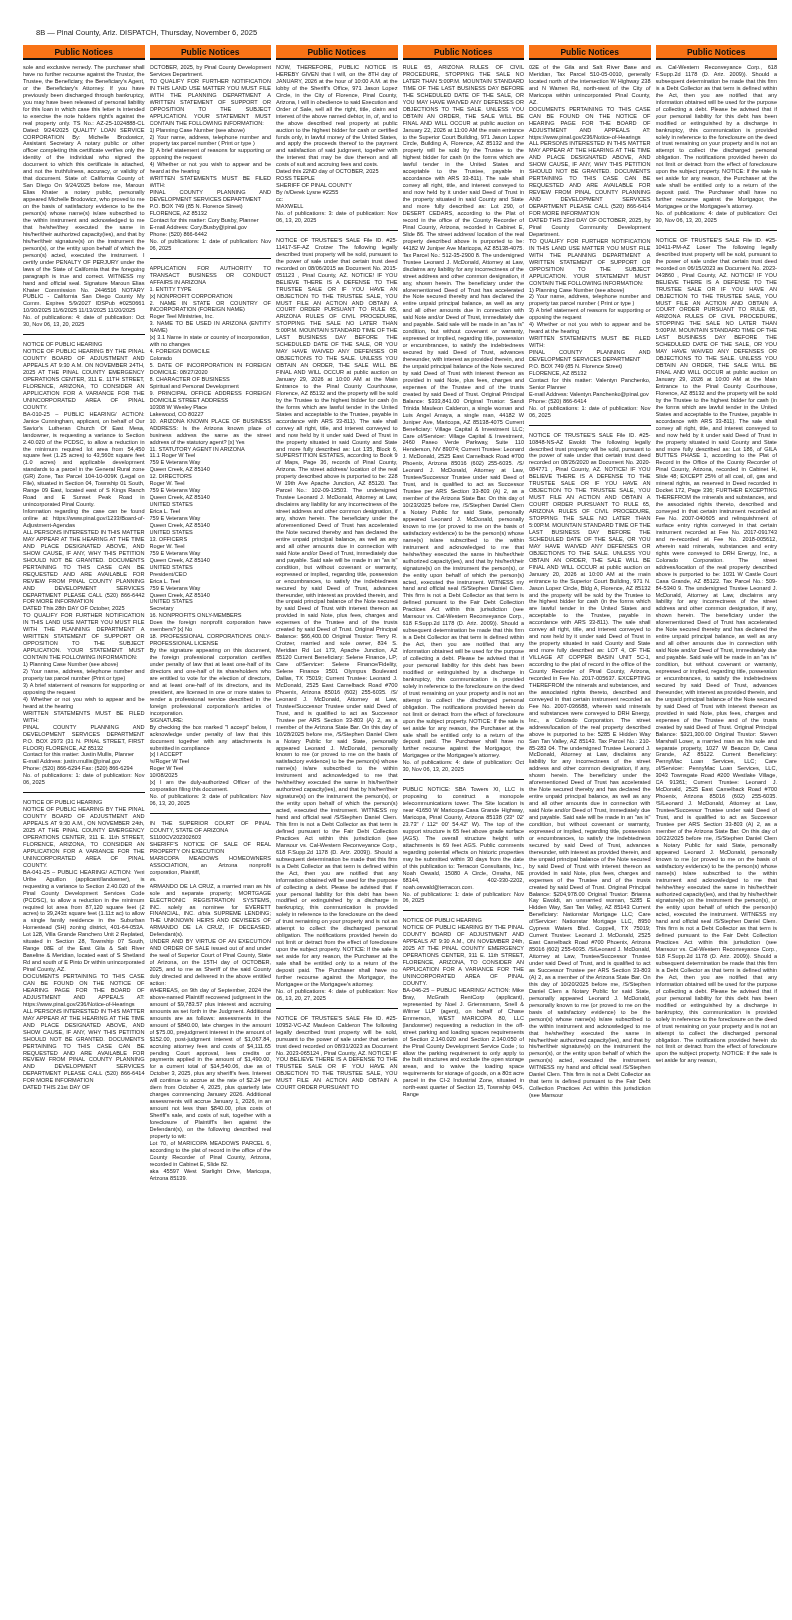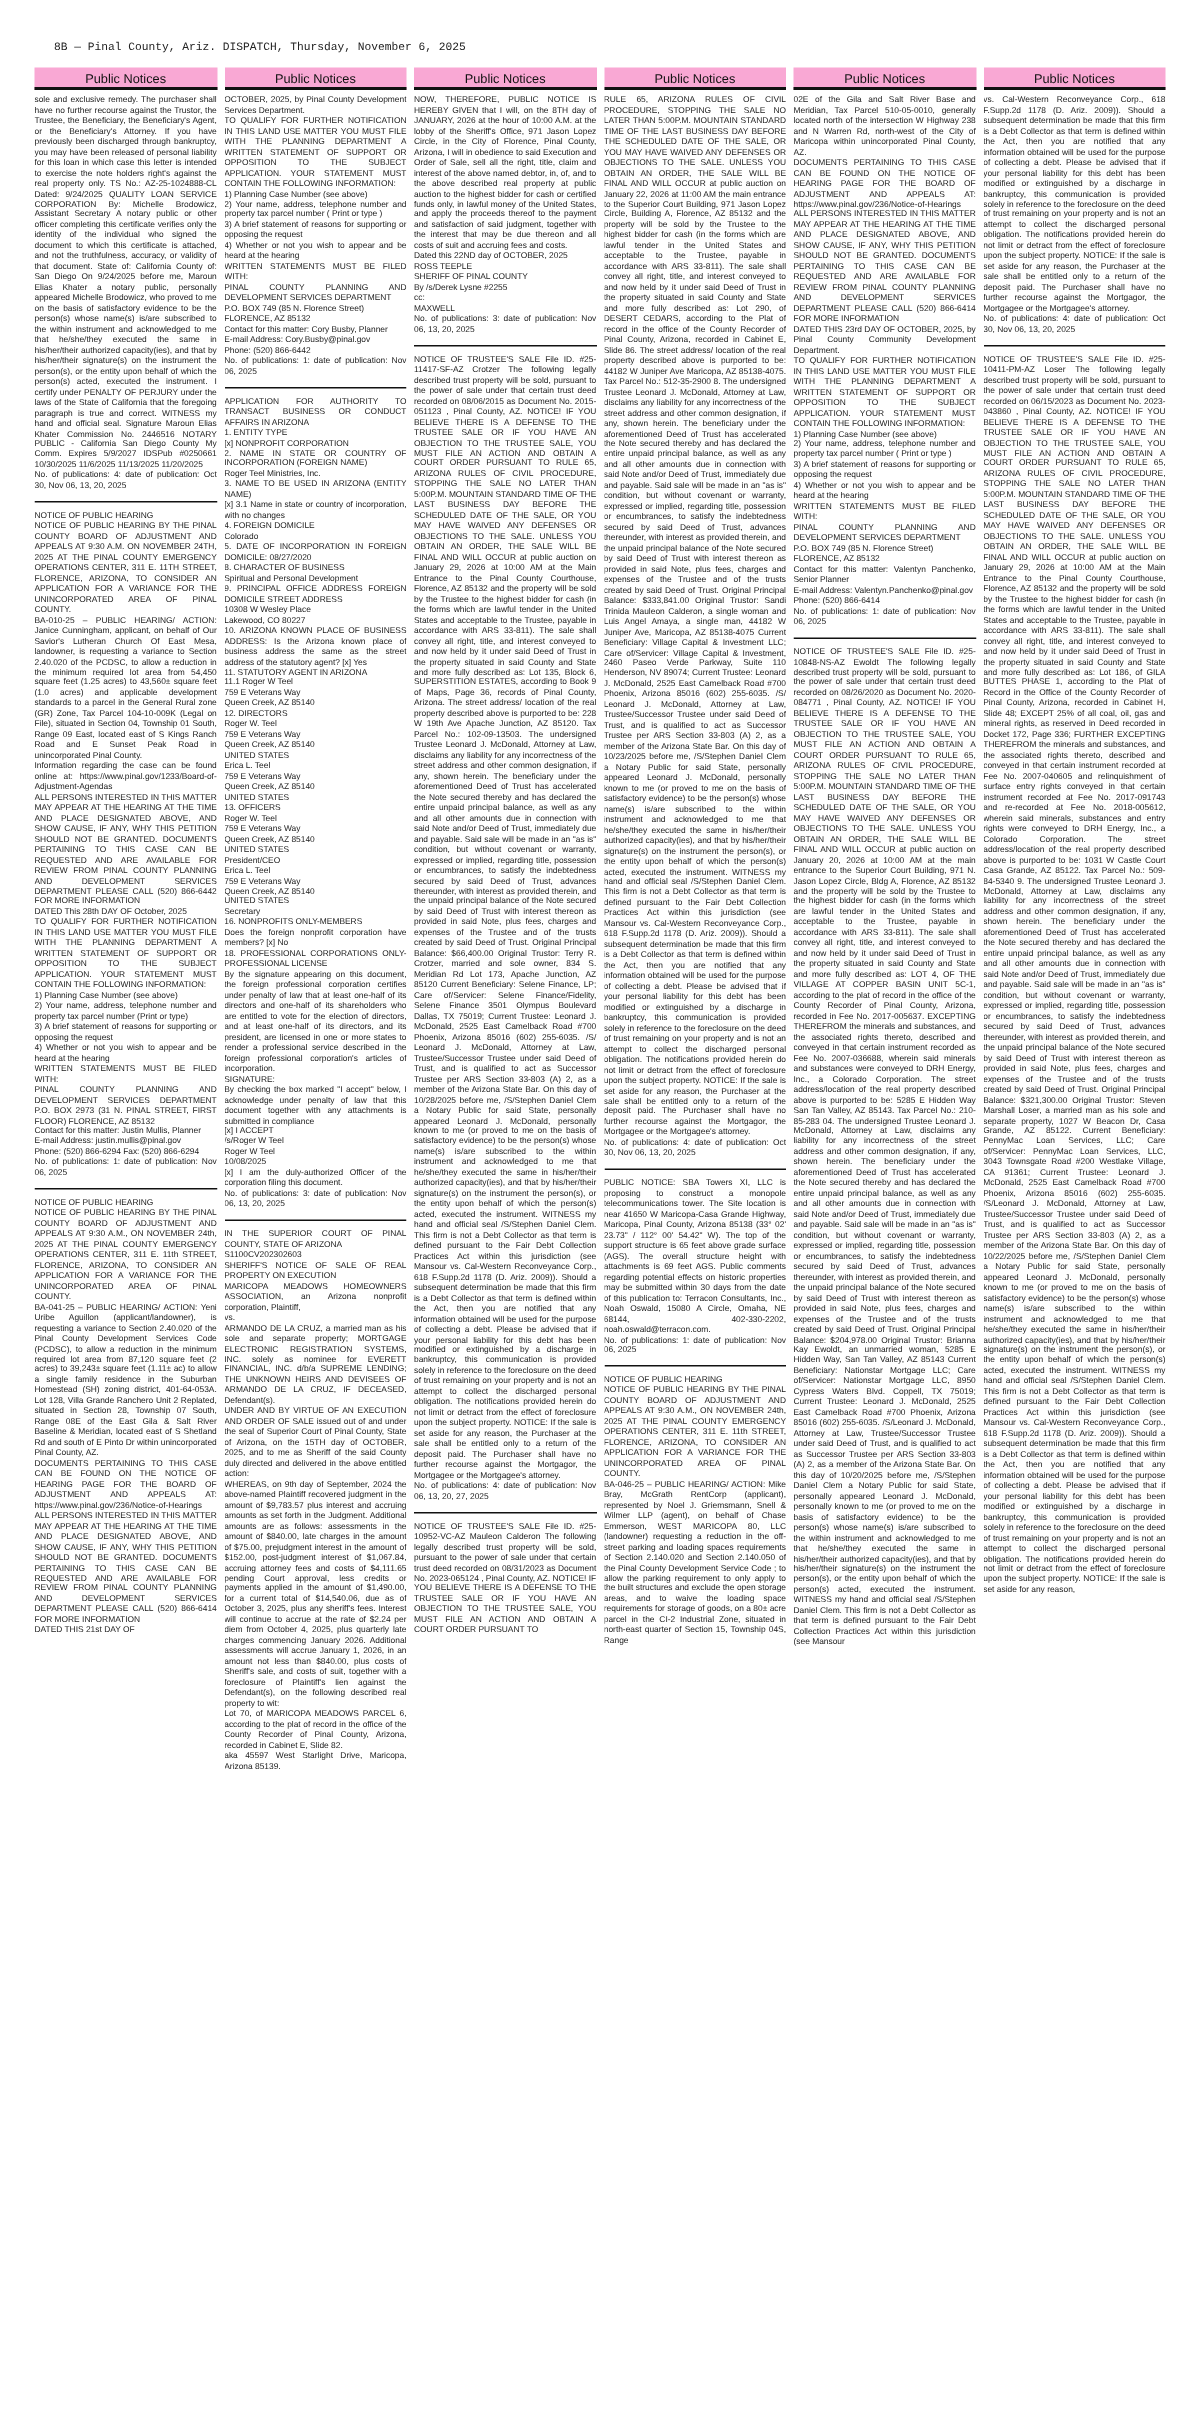--- a/index.html
+++ b/index.html
@@ -1,20 +1,20 @@
 <!DOCTYPE html>
 <html><head>
 <meta charset="utf-8">
 <style>
   html, body { margin:0; padding:0; background:#ffffff; }
   body { width:792px; height:1620px; overflow:hidden; position:relative; font-family:"Liberation Sans", sans-serif; color:#1a1a1a; }
-  .folio { position:absolute; left:36px; top:28px; font-family:Liberation Mono, monospace; font-size:7.5px; color:#222; }
+  .folio { position:absolute; left:36px; top:28px; font-family:Liberation Sans, sans-serif; font-size:7.5px; color:#222; }
   .page { position:absolute; left:23px; top:45px; width:754px; height:1560px; display:flex; gap:5px; }
   .col { width:121.5px; flex:0 0 121.5px; display:flex; flex-direction:column; }
-  .col-head { height:13px; background:#f9a8d4; border-bottom:2px solid #111; display:flex; align-items:center; justify-content:center; font-weight:normal; font-size:8.5px; color:#111; margin-bottom:4px; }
+  .col-head { height:13px; background:#f97316; border-bottom:2px solid #111; display:flex; align-items:center; justify-content:center; font-weight:bold; font-size:8.5px; color:#111; margin-bottom:4px; }
   .col-body { font-size:5.6px; line-height:6.95px; text-align:justify; overflow:hidden; flex:1; hyphens:auto; }
   .notice { margin:0; }
   .notice p { margin:0; }
   .rule { border:0; border-top:1.3px solid #111; margin:6px 0 6px 0; }
 </style>
 </head>
 <body>
 
 <div class="folio">8B — Pinal County, Ariz. DISPATCH, Thursday, November 6, 2025</div>
 

